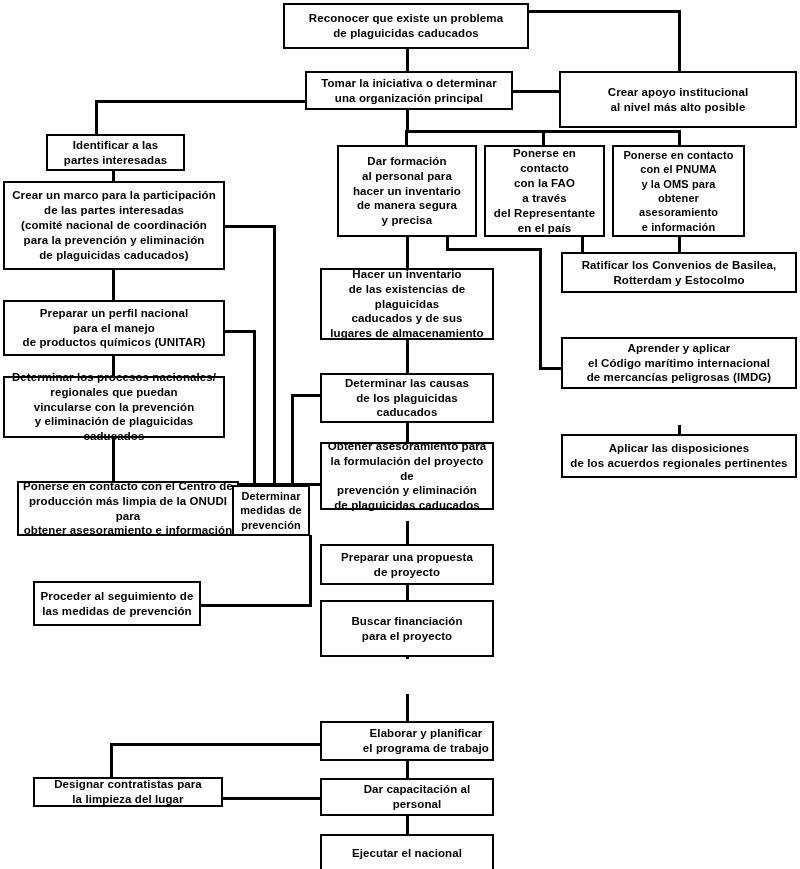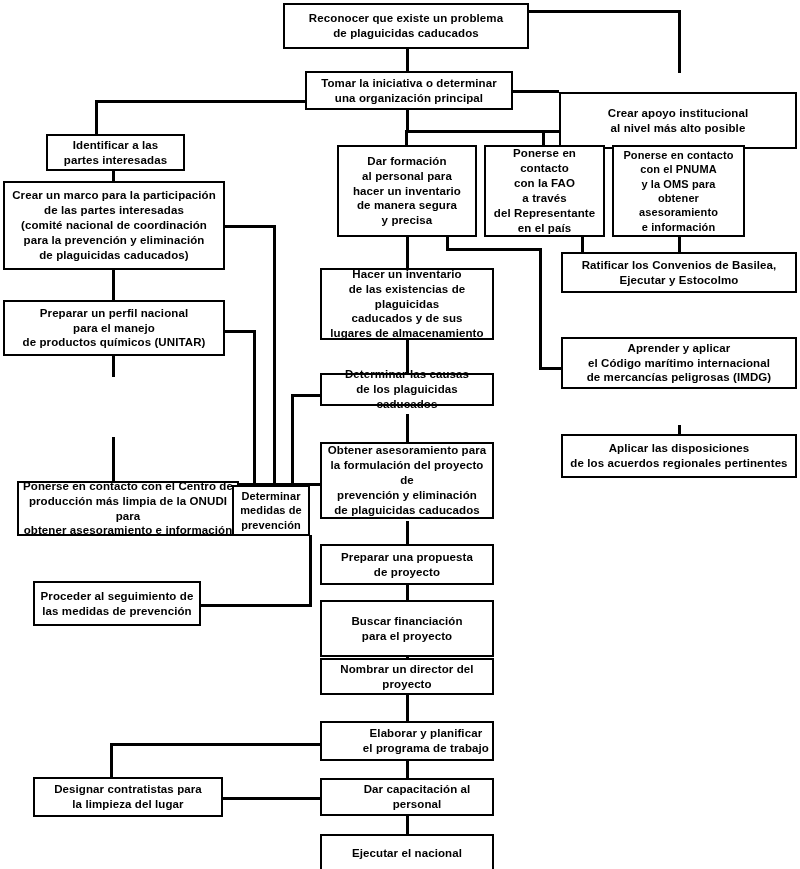--- a/index.html
+++ b/index.html
@@ -105,36 +105,40 @@
   <div class="conn h" style="left:110px;top:743px;width:212px;"></div>
   <div class="conn v" style="left:110px;top:743px;height:35px;"></div>
   <div class="conn h" style="left:222px;top:797px;width:100px;"></div>
 
   <div class="node" style="left:283px;top:3px;width:246px;height:46px;"><span>Reconocer que existe un problema
 de plaguicidas caducados</span></div>
 
   <div class="node" style="left:305px;top:71px;width:208px;height:39px;"><span>Tomar la iniciativa o determinar
 una organización principal</span></div>
 
-  <div class="node" style="left:559px;top:71px;width:238px;height:57px;margin-top:21px;"><span>Crear apoyo institucional
+  <div class="node" style="left:559px;top:71px;width:238px;height:57px;"><span>Crear apoyo institucional
 al nivel más alto posible</span></div>
 
   <div class="node" style="left:46px;top:134px;width:139px;height:37px;"><span>Identificar a las
 partes interesadas</span></div>
 
   <div class="node" style="left:3px;top:181px;width:222px;height:89px;"><span>Crear un marco para la participación
 de las partes interesadas
 (comité nacional de coordinación
 para la prevención y eliminación
 de plaguicidas caducados)</span></div>
 
   <div class="node" style="left:3px;top:300px;width:222px;height:56px;"><span>Preparar un perfil nacional
 para el manejo
 de productos químicos (UNITAR)</span></div>
 
+  <div class="node" style="left:3px;top:376px;width:222px;height:62px;"><span>Determinar los procesos nacionales/
+regionales que puedan
+vincularse con la prevención
+y eliminación de plaguicidas caducados</span></div>
 
   <div class="node" style="left:17px;top:481px;width:222px;height:55px;"><span>Ponerse en contacto con el Centro de
 producción más limpia de la ONUDI para
 obtener asesoramiento e información</span></div>
 
   <div class="node" style="left:33px;top:581px;width:168px;height:45px;"><span>Proceder al seguimiento de
 las medidas de prevención</span></div>
 
   <div class="node small" style="left:232px;top:485px;width:78px;height:51px;text-align:center;"><span>Determinar
 medidas de
@@ -152,53 +156,52 @@
 del Representante
 en el país</span></div>
 
   <div class="node small" style="left:612px;top:145px;width:133px;height:92px;"><span>Ponerse en contacto
 con el PNUMA
 y la OMS para
 obtener asesoramiento
 e información</span></div>
 
   <div class="node" style="left:561px;top:252px;width:236px;height:41px;"><span>Ratificar los Convenios de Basilea,
-Ejecutar y Estocolmo</span></div>
+Rotterdam y Estocolmo</span></div>
 
   <div class="node" style="left:561px;top:337px;width:236px;height:52px;"><span>Aprender y aplicar
 el Código marítimo internacional
 de mercancías peligrosas (IMDG)</span></div>
 
   <div class="node" style="left:561px;top:434px;width:236px;height:44px;align-items:center;"><span>Aplicar las disposiciones
 de los acuerdos regionales pertinentes</span></div>
 
   <div class="node" style="left:320px;top:268px;width:174px;height:72px;"><span>Hacer un inventario
 de las existencias de plaguicidas
 caducados y de sus
 lugares de almacenamiento</span></div>
 
-  <div class="node" style="left:320px;top:373px;width:174px;height:33px;"><span>Determinar las causas
+  <div class="node" style="left:320px;top:373px;width:174px;height:50px;"><span>Determinar las causas
 de los plaguicidas caducados</span></div>
 
-  <div class="node" style="left:320px;top:442px;width:174px;height:77px;"><span>Obtener asesoramiento para
+  <div class="node" style="left:320px;top:442px;width:174px;height:68px;"><span>Obtener asesoramiento para
 la formulación del proyecto de
 prevención y eliminación
 de plaguicidas caducados</span></div>
 
   <div class="node" style="left:320px;top:544px;width:174px;height:41px;"><span>Preparar una propuesta
 de proyecto</span></div>
 
   <div class="node" style="left:320px;top:600px;width:174px;height:57px;"><span>Buscar financiación
 para el proyecto</span></div>
 
-  <div class="node" style="left:320px;top:658px;width:174px;height:37px;"><span>Nombrar un director del proyecto</span></div>
 
   <div class="node" style="left:320px;top:721px;width:174px;height:40px;justify-content:flex-end;"><span>Elaborar y planificar
 el programa de trabajo</span></div>
 
   <div class="node" style="left:320px;top:778px;width:174px;height:38px;padding-left:23px;"><span>Dar capacitación al personal</span></div>
 
   <div class="node" style="left:320px;top:834px;width:174px;height:38px;"><span>Ejecutar el nacional</span></div>
 
-  <div class="node" style="left:33px;top:777px;width:190px;height:40px;"><span>Designar contratistas para
+  <div class="node" style="left:33px;top:777px;width:190px;height:30px;"><span>Designar contratistas para
 la limpieza del lugar</span></div>
 
 </div>
 
 </body></html>

